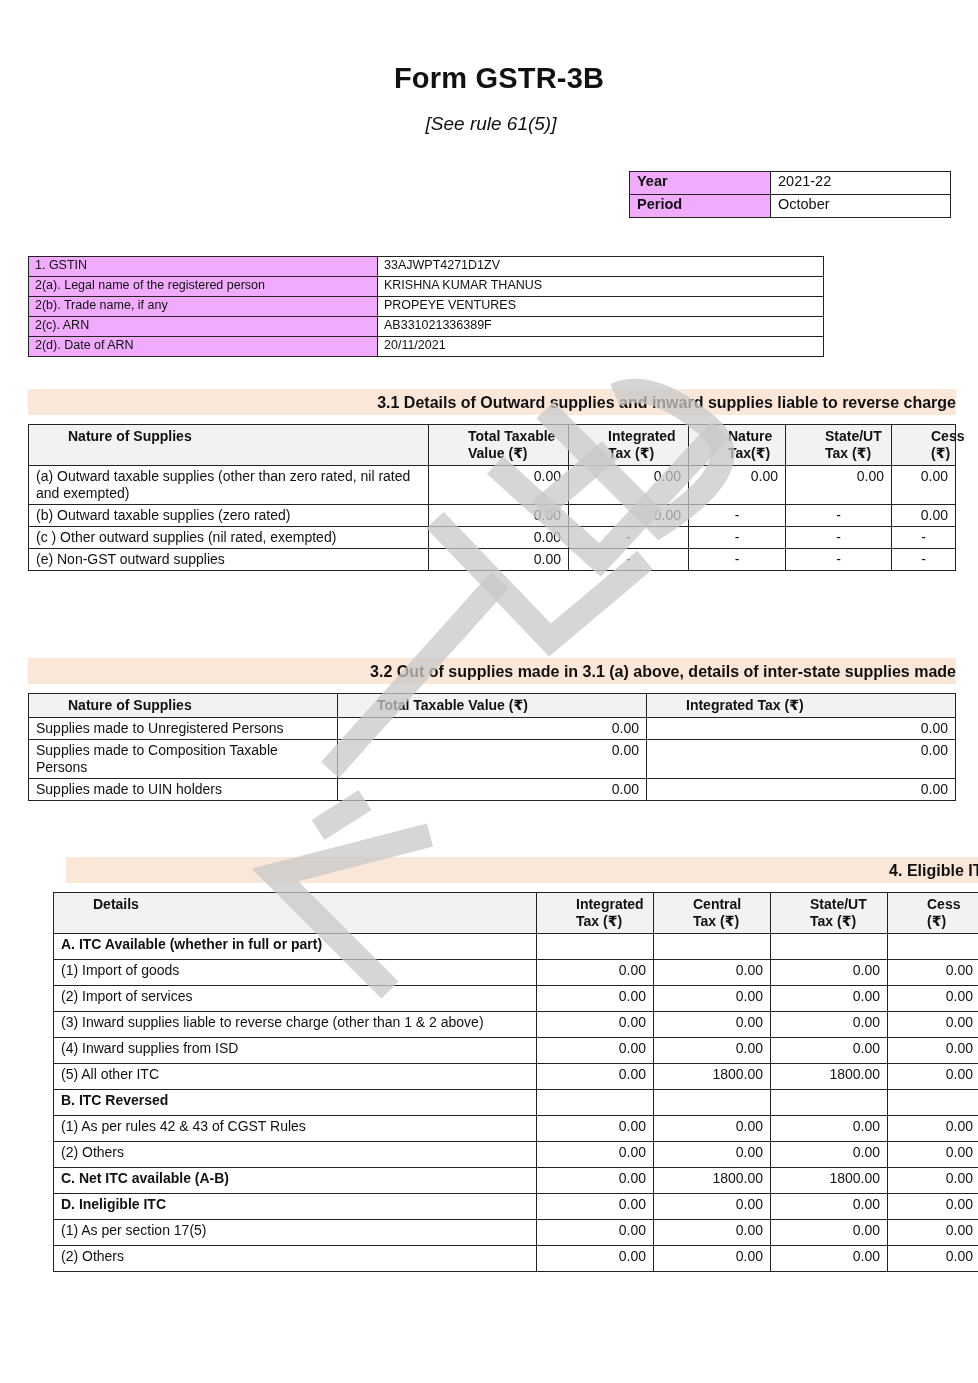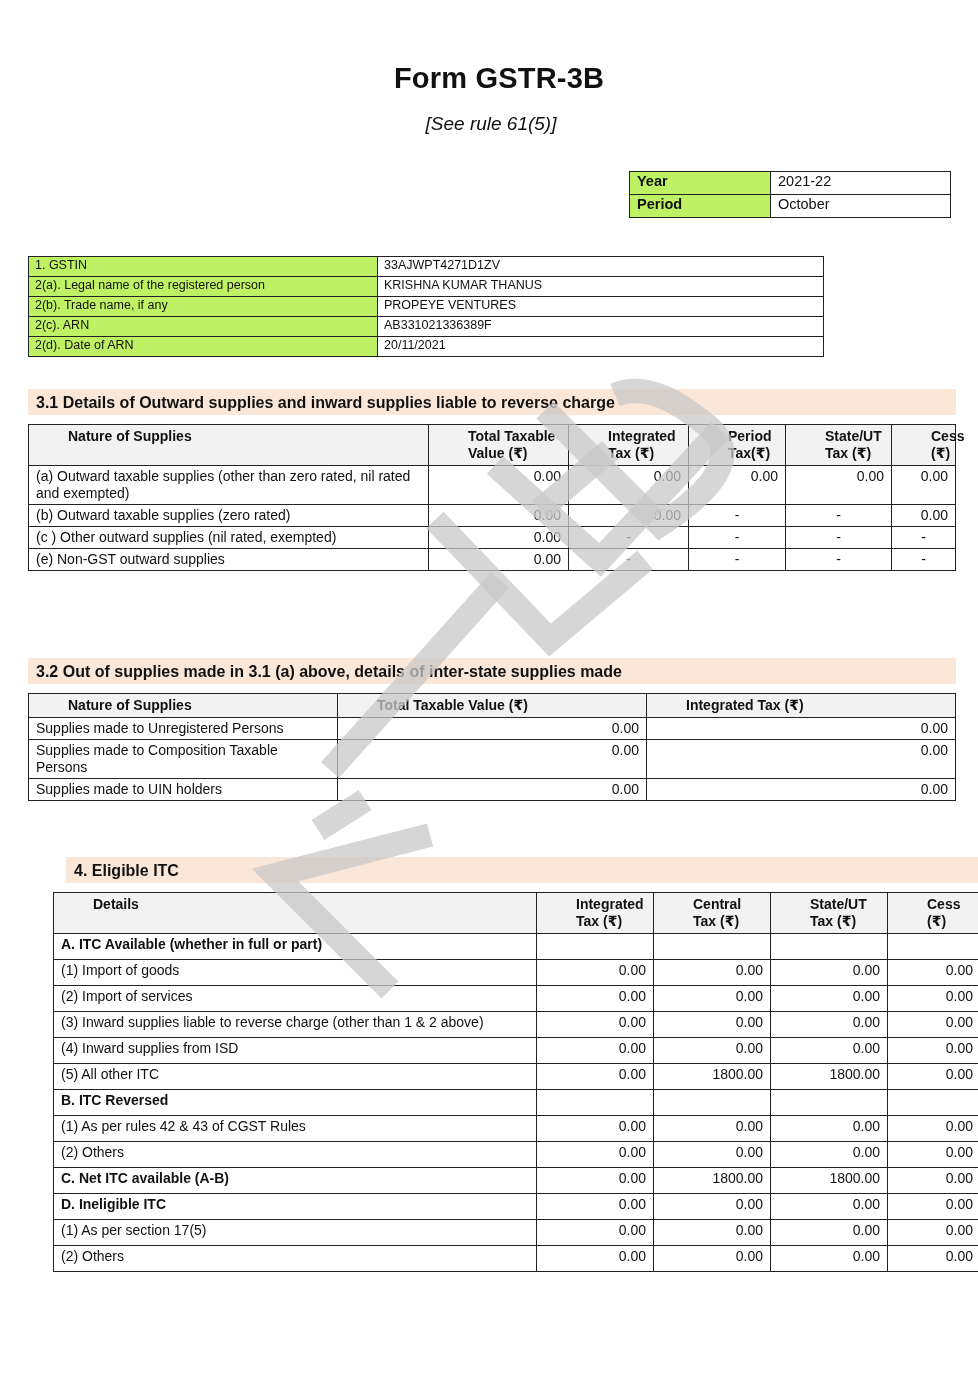--- a/index.html
+++ b/index.html
@@ -5,36 +5,36 @@
     html, body { margin: 0; padding: 0; background: #ffffff; }
     body { width: 978px; height: 1383px; position: relative; overflow: hidden;
            font-family: "Liberation Sans", "DejaVu Sans", sans-serif; color: #111; }
     .title { position: absolute; left: 0; width: 998px; top: 62px; text-align: center;
              font-size: 29px; font-weight: bold; letter-spacing: 0.2px; }
     .subtitle { position: absolute; left: 0; width: 982px; top: 113px; text-align: center;
                 font-size: 19px; font-style: italic; }
     table { border-collapse: collapse; position: absolute; table-layout: fixed; }
     td, th { border: 1.5px solid #222; font-size: 14px; padding: 2px 7px; vertical-align: top;
              line-height: 17px; text-align: left; font-weight: normal; }
-    .shade { background: #bef264; }
+    .shade { background: #f0abfc; }
     .hdr th { background: #f2f2f2; font-weight: bold; padding-top: 3px; padding-bottom: 3px; padding-left: 39px; }
     .num { text-align: right; }
     .dash { text-align: center; }
     .bold { font-weight: bold; }
 
     #period-table { left: 629px; top: 171px; width: 322px; }
     #period-table td { font-size: 14.5px; height: 20px; padding: 1px 7px; }
     #period-table td.shade { font-weight: bold; }
 
     #info-table { left: 28px; top: 256px; width: 796px; }
     #info-table td { font-size: 12.5px; height: 19px; padding: 0 6px; }
 
     .section-bar { position: absolute; left: 28px; width: 928px; height: 26px;
                    background: #fbe7d7; font-weight: bold; font-size: 16px;
-                   padding-left: 8px; box-sizing: border-box; line-height: 28px; }
+                   padding-left: 8px; box-sizing: border-box; line-height: 28px; text-align: right; }
 
     #t31 { left: 28px; top: 424px; width: 928px; }
     #t32 { left: 28px; top: 693px; width: 928px; }
     #t4 { left: 28px; top: 892px; width: 928px; margin-left: 25px; }
     #t4 td { height: 21px; padding-top: 2px; padding-bottom: 2px; }
 
     .watermark { position: absolute; left: 0; top: 0; width: 978px; height: 1383px;
                  pointer-events: none; }
   </style>
 </head>
@@ -97,21 +97,21 @@
       <col style="width:120px">
     <col style="width:97px">
       <col style="width:106px">
       <col>
   </colgroup>
   <tbody>
       <tr class="hdr">
     <th>Nature of Supplies</th>
     <th>Total Taxable Value (₹)</th>
     <th>Integrated Tax (₹)</th>
-    <th>Period Tax(₹)</th>
+    <th>Nature Tax(₹)</th>
     <th>State/UT Tax (₹)</th>
     <th>Cess (₹)</th>
   </tr>
   <tr>
     <td>(a) Outward taxable supplies (other than zero rated, nil rated and exempted)</td>
     <td class="num">0.00</td>
     <td class="num">0.00</td>
     <td class="num">0.00</td>
     <td class="num">0.00</td>
     <td class="num">0.00</td>

